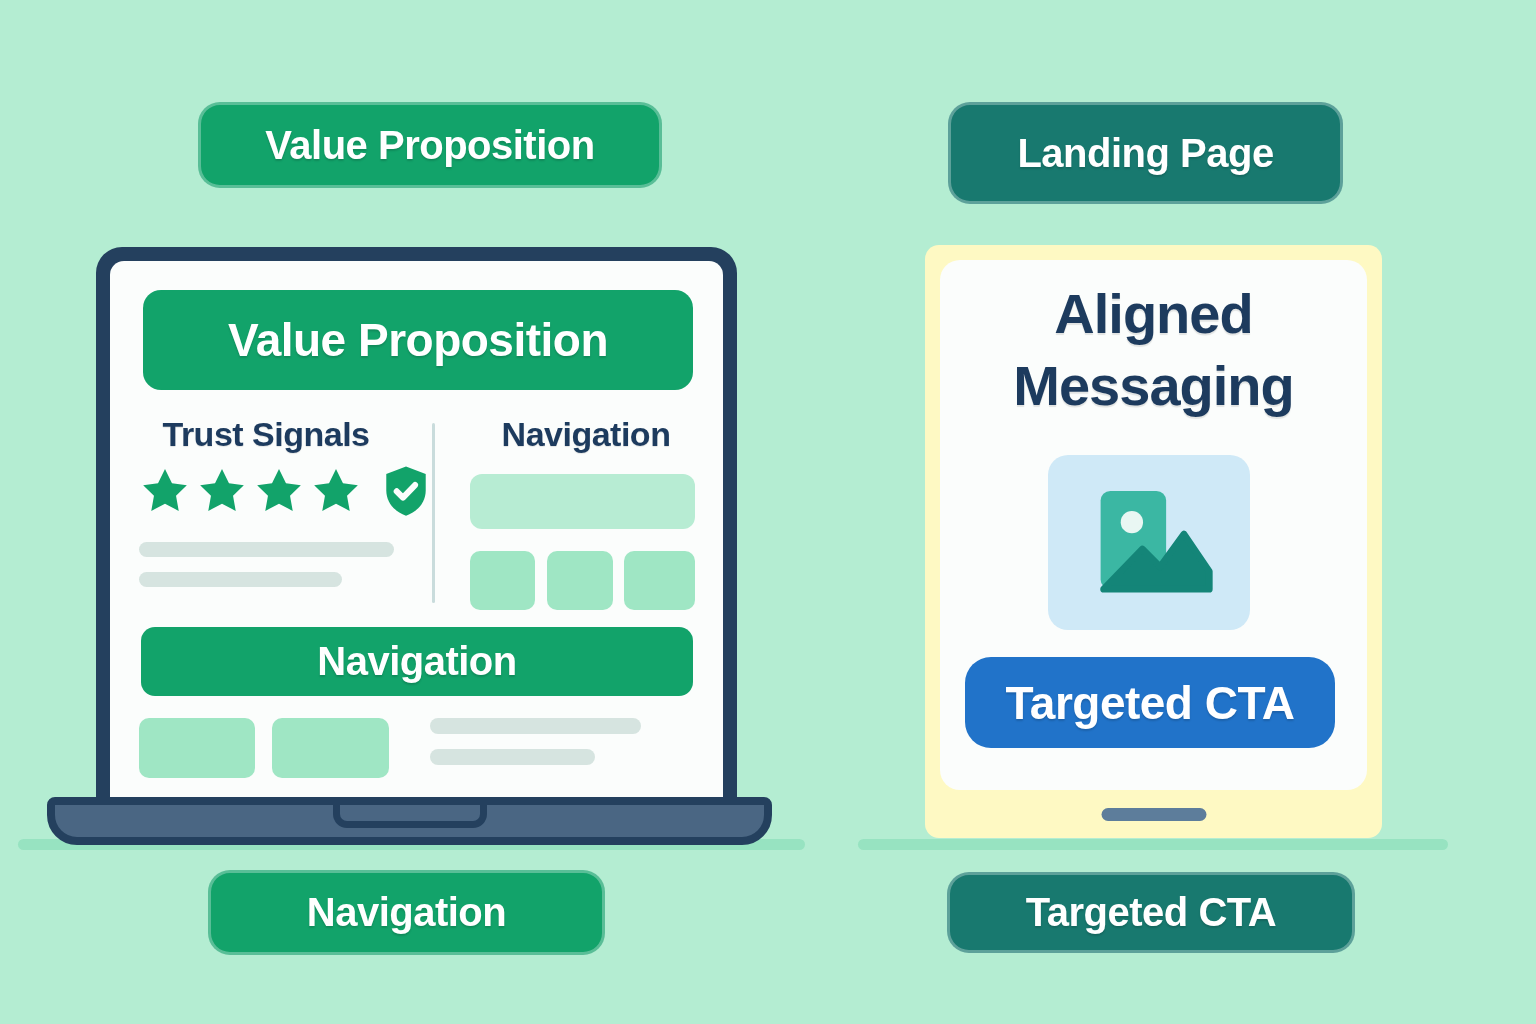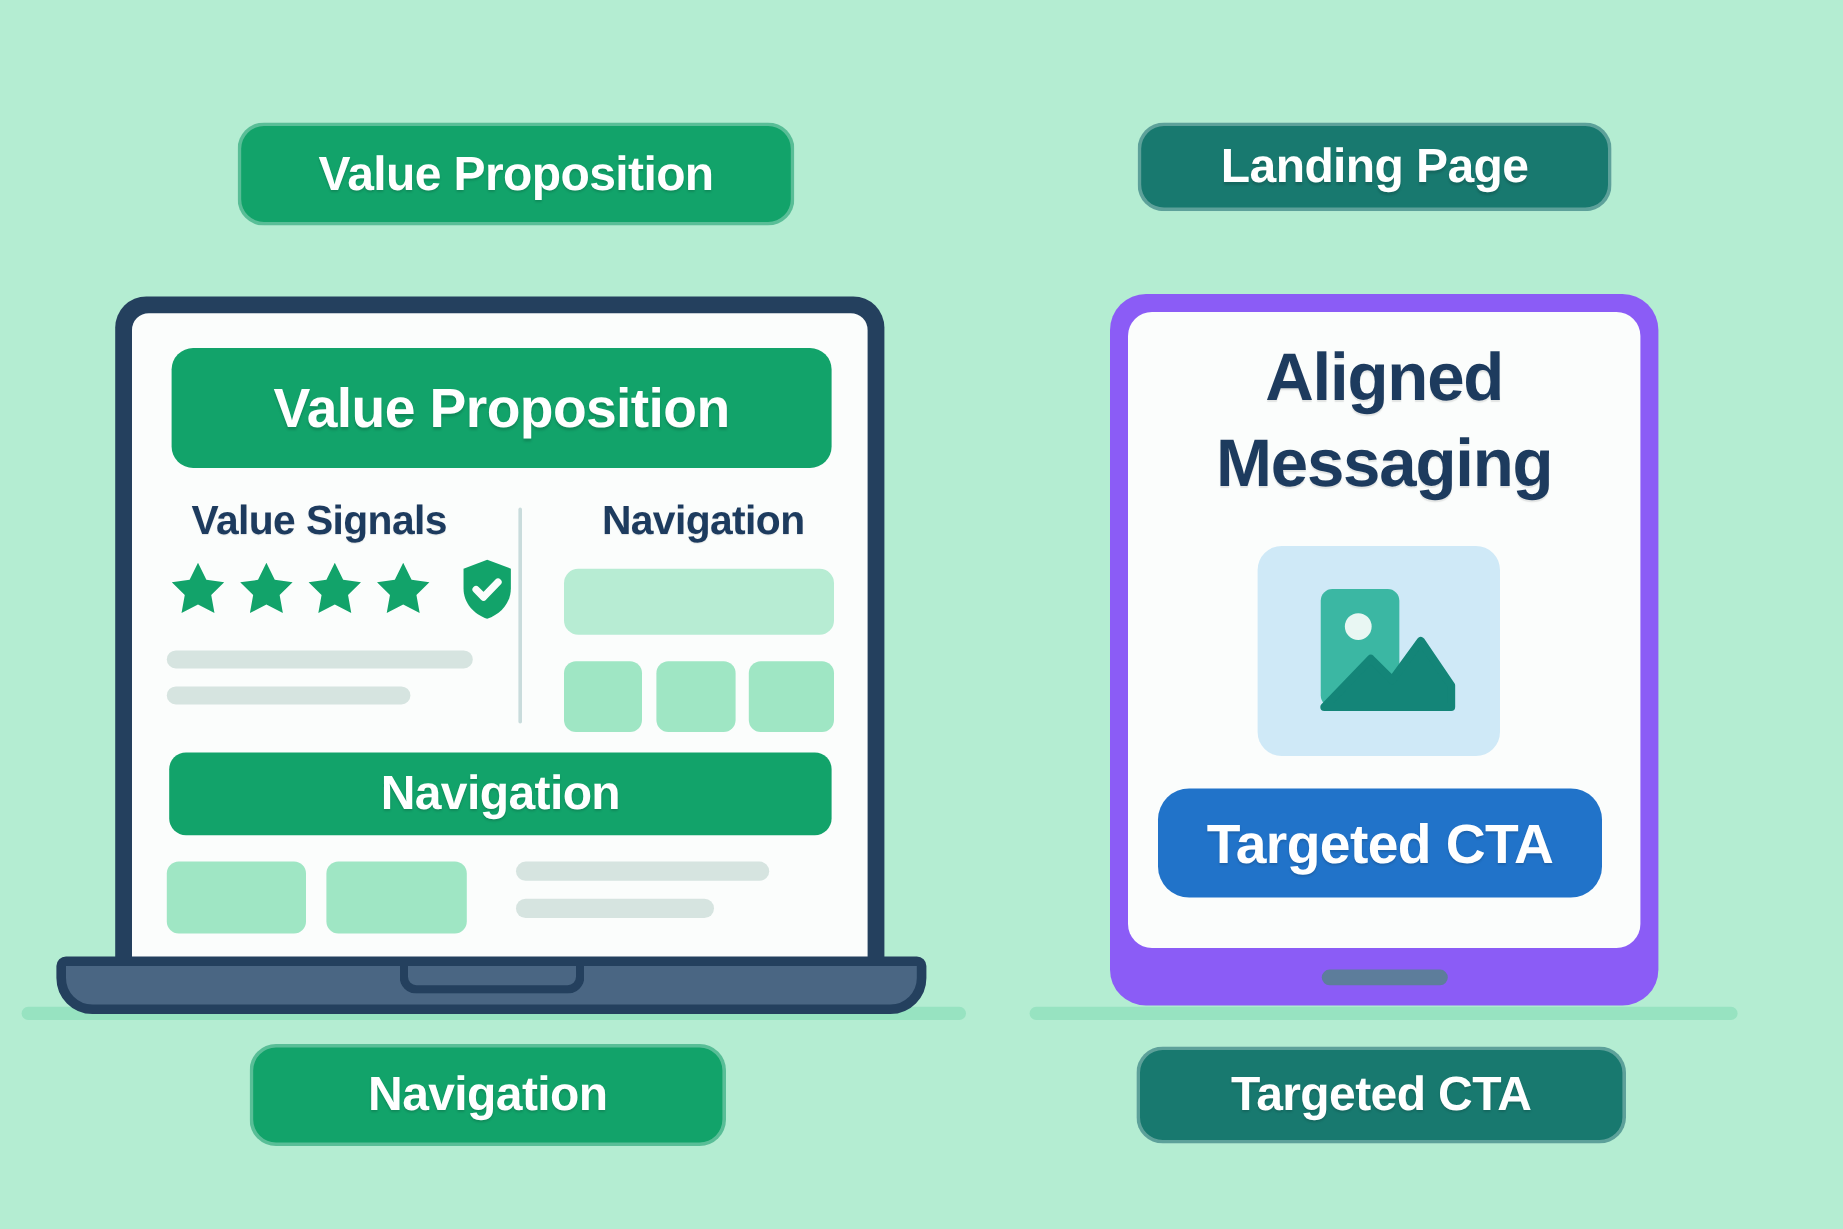--- a/index.html
+++ b/index.html
@@ -18,21 +18,21 @@
   .badge{
     position:absolute;display:flex;align-items:center;justify-content:center;
     border-radius:22px;color:#ffffff;z-index:3;box-sizing:border-box;
     border:3px solid rgba(255,255,255,0.30);
     font-size:40px;letter-spacing:-0.5px;
     text-shadow:0 2px 2px rgba(0,0,0,0.15);
   }
   .badge.green{background:#12a36a;}
   .badge.teal{background:#18796f;}
   .badge.tl{left:198px;top:102px;width:464px;height:86px;}
-  .badge.tr{left:948px;top:102px;width:395px;height:74px;}
+  .badge.tr{left:948px;top:102px;width:395px;height:102px;}
   .badge.bl{left:208px;top:870px;width:397px;height:85px;}
   .badge.br{left:947px;top:872px;width:408px;height:81px;}
 
   
   .laptop-frame{
     position:absolute;left:96px;top:247px;width:641px;height:553px;
     background:#24405e;border-radius:26px 26px 0 0;z-index:2;
   }
   .laptop-white{position:absolute;inset:14px 14px 0 14px;background:#fbfdfc;border-radius:14px 14px 0 0;}
   .laptop-base{
@@ -76,21 +76,21 @@
   .block.b2{left:176px;top:471px;width:117px;height:60px;}
   .nav-banner{
     position:absolute;left:45px;top:380px;width:552px;height:69px;
     background:#12a36a;border-radius:14px;display:flex;align-items:center;justify-content:center;
     color:#fff;font-size:40px;letter-spacing:-0.5px;text-shadow:0 2px 2px rgba(0,0,0,0.15);
   }
 
   
   .tablet-frame{
     position:absolute;left:925px;top:245px;width:457px;height:593px;
-    background:#8b5cf6;border-radius:30px;z-index:2;
+    background:#fef9c3;border-radius:14px;z-index:2;
   }
   .tablet-white{position:absolute;left:15px;top:15px;width:427px;height:530px;background:#fbfdfc;border-radius:20px;}
   .tablet-heading{
     position:absolute;left:0;top:18px;width:100%;padding:0 28px;box-sizing:border-box;
     text-align:center;color:#1d3b5e;font-size:56px;line-height:1.28;letter-spacing:-1px;
     text-shadow:0 2px 1px rgba(0,0,0,0.10);
   }
   .img-box{
     position:absolute;left:108px;top:195px;width:202px;height:175px;
     background:#cfe9f7;border-radius:20px;display:flex;align-items:center;justify-content:center;
@@ -120,21 +120,21 @@
     <span>Landing Page</span>
   </div>
 
   <div class="laptop-frame">
     <div class="laptop-white"></div>
 
     <div class="vp-banner">
       <span>Value Proposition</span>
     </div>
 
-    <div class="col-head trust">Value Signals</div>
+    <div class="col-head trust">Trust Signals</div>
     <div class="col-head navh">Navigation</div>
 
     <div class="stars-row">
       <svg width="54" height="54" viewBox="0 0 24 24">
           <path fill="#12a36a" d="M12 1.8l3.1 6.3 6.6.9-4.8 4.7 1.2 6.7L12 17.2l-6.1 3.2 1.2-6.7-4.8-4.7 6.6-.9z"></path>
         </svg>
       <svg width="54" height="54" viewBox="0 0 24 24">
           <path fill="#12a36a" d="M12 1.8l3.1 6.3 6.6.9-4.8 4.7 1.2 6.7L12 17.2l-6.1 3.2 1.2-6.7-4.8-4.7 6.6-.9z"></path>
         </svg>
       <svg width="54" height="54" viewBox="0 0 24 24">

